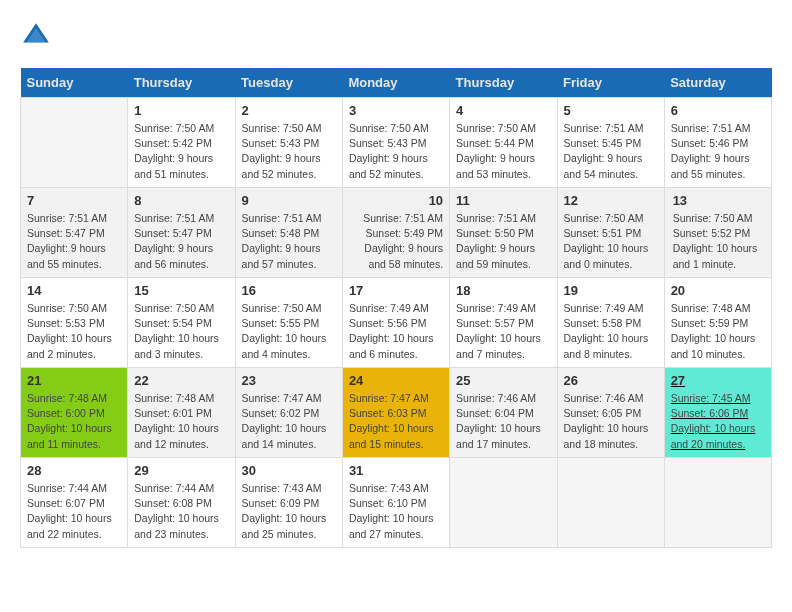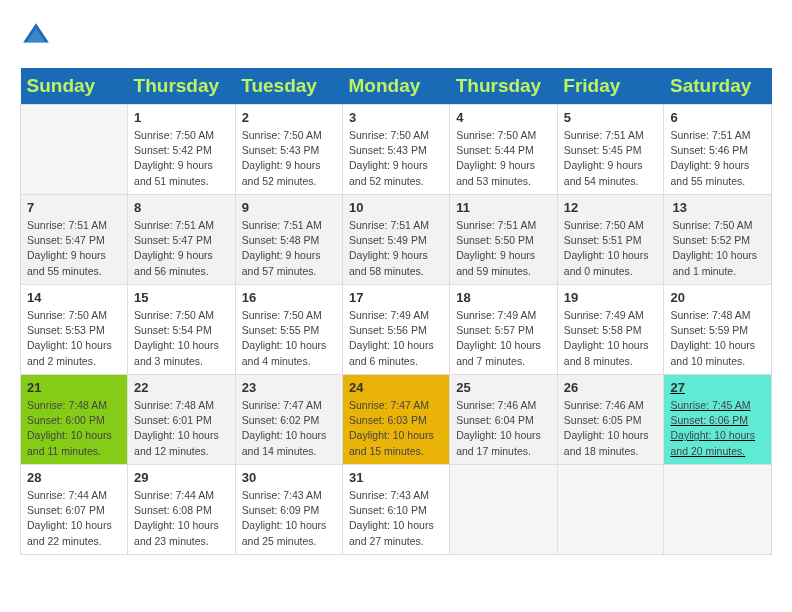--- a/index.html
+++ b/index.html
@@ -52,24 +52,24 @@
       font-size: 16px;
       color: #555;
     }
     .calendar {
       width: 100%;
       border-collapse: collapse;
       font-size: 11px;
     }
     .calendar th {
       background-color: #1a6bb5;
-      color: #bef264;
+      color: #e5e5e5;
       padding: 7px 6px;
       text-align: left;
-      font-size: 19px;
+      font-size: 13px;
       font-weight: bold;
     }
     .calendar td {
       border: 1px solid #ddd;
       vertical-align: top;
       padding: 5px 6px;
       width: 108px;
       min-height: 80px;
       background: #fff;
     }
@@ -160,21 +160,21 @@
           <div class="day-info">Sunrise: 7:51 AM<br>Sunset: 5:47 PM<br>Daylight: 9 hours<br>and 55 minutes.</div>
         </td>
         <td style="background: rgb(242, 242, 242);">
           <div class="day-number">8</div>
           <div class="day-info">Sunrise: 7:51 AM<br>Sunset: 5:47 PM<br>Daylight: 9 hours<br>and 56 minutes.</div>
         </td>
         <td style="background: rgb(242, 242, 242);">
           <div class="day-number">9</div>
           <div class="day-info">Sunrise: 7:51 AM<br>Sunset: 5:48 PM<br>Daylight: 9 hours<br>and 57 minutes.</div>
         </td>
-        <td style="background: rgb(242, 242, 242);">
+        <td style="background: rgb(242, 242, 242); text-align: right;">
           <div class="day-number">10</div>
           <div class="day-info">Sunrise: 7:51 AM<br>Sunset: 5:49 PM<br>Daylight: 9 hours<br>and 58 minutes.</div>
         </td>
         <td style="background: rgb(242, 242, 242);">
           <div class="day-number">11</div>
           <div class="day-info">Sunrise: 7:51 AM<br>Sunset: 5:50 PM<br>Daylight: 9 hours<br>and 59 minutes.</div>
         </td>
         <td style="background: rgb(242, 242, 242);">
           <div class="day-number">12</div>
           <div class="day-info">Sunrise: 7:50 AM<br>Sunset: 5:51 PM<br>Daylight: 10 hours<br>and 0 minutes.</div>

